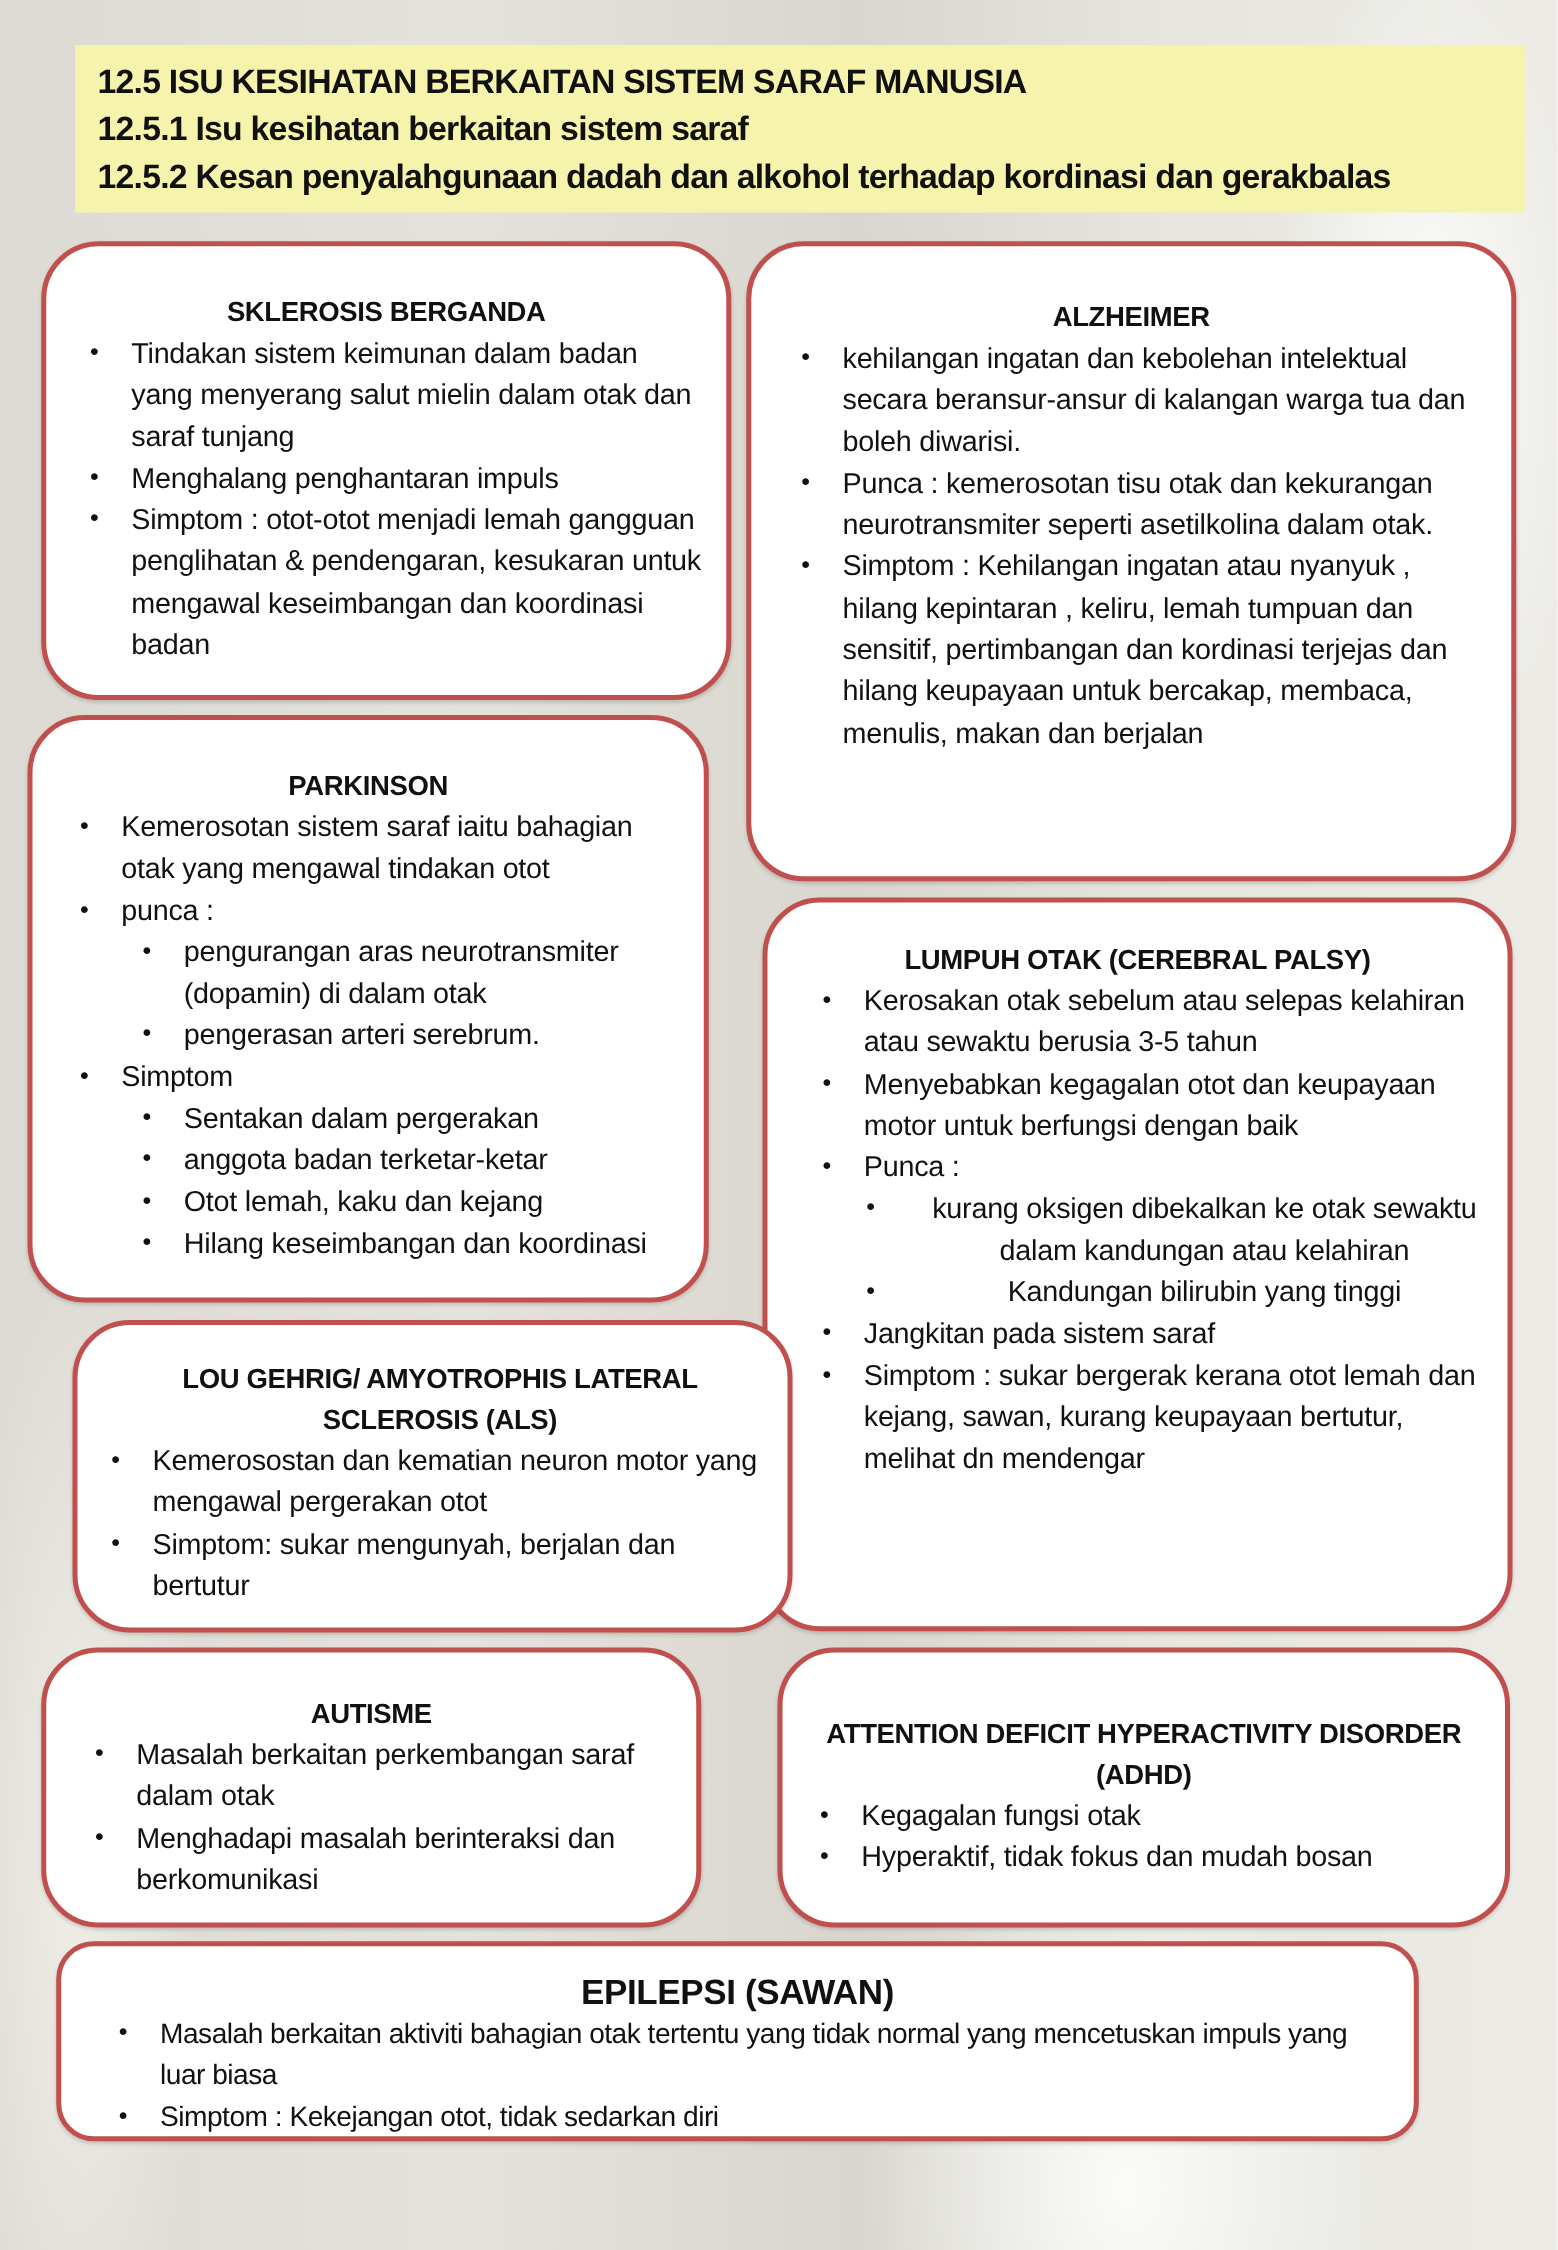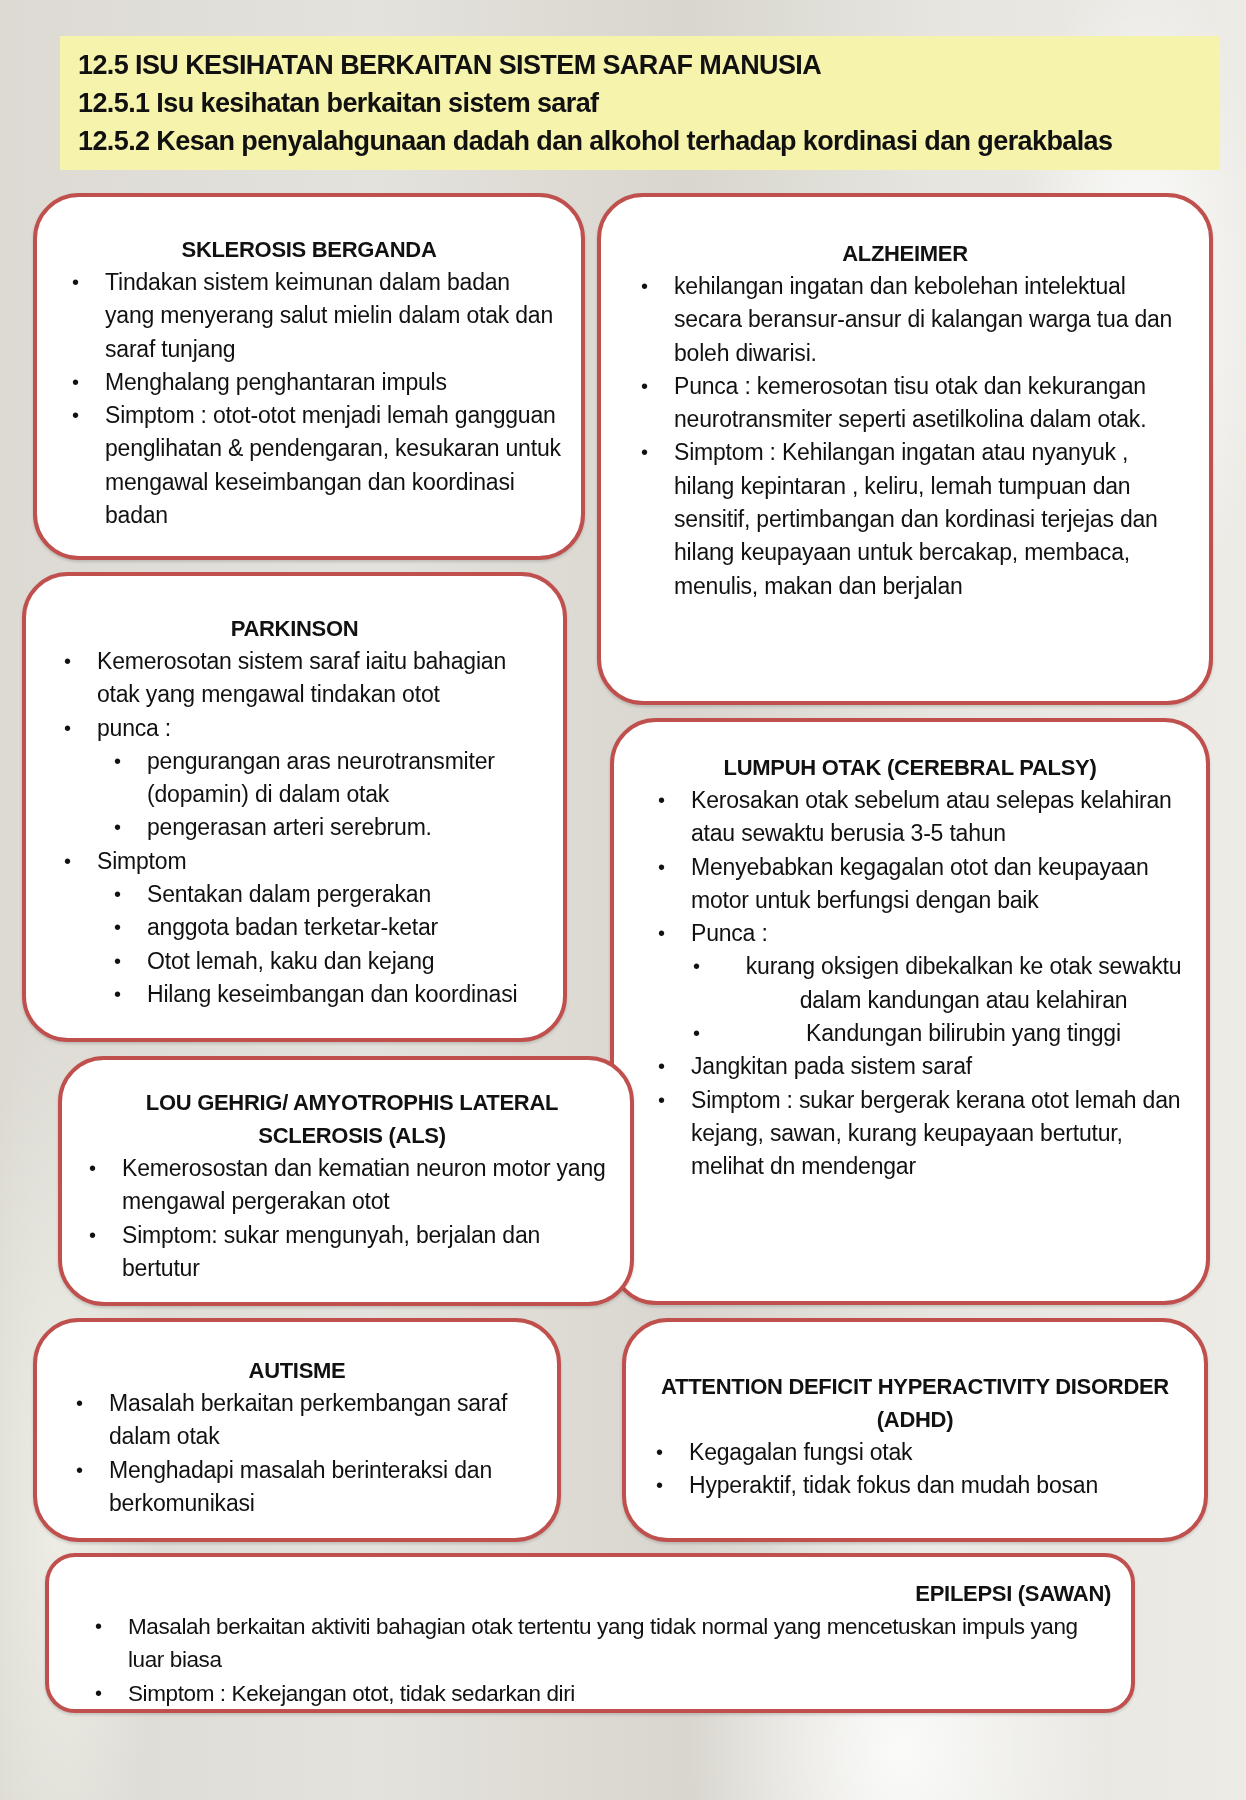--- a/index.html
+++ b/index.html
@@ -48,21 +48,21 @@
   #b-adhd      { left: 622px; top: 1318px; width: 586px; height: 224px; padding: 48px 20px 0 63px; }
   #b-epilepsi  { left: 45px; top: 1553px; width: 1090px; height: 160px; padding: 20px 20px 0 60px; border-radius: 30px; }
 
   #b-sklerosis h2 { text-align: center; margin-left: -48px; }
   #b-alzheimer h2 { margin-left: -53px; }
   #b-parkinson h2 { margin-left: -51px; }
   #b-lumpuh h2 { margin-left: -57px; }
   #b-als h2 { margin-left: -40px; }
   #b-autisme h2 { margin-left: -52px; }
   #b-adhd h2 { margin-left: -43px; }
-  #b-epilepsi h2 { margin-left: -40px; font-size: 22px; text-align: right; }
+  #b-epilepsi h2 { margin-left: -40px; font-size: 28px; }
   #b-epilepsi li { font-size: 22.5px; letter-spacing: -0.4px; margin-left: 19px; }
 
   #b-parkinson li.sub { margin-left: 50px; }
   #b-lumpuh li.sub { margin-left: 50px; text-align: center; }
   #b-lumpuh li.sub::before { left: -48px; }
 </style>
 </head>
 <body>
 
 <div class="banner">

